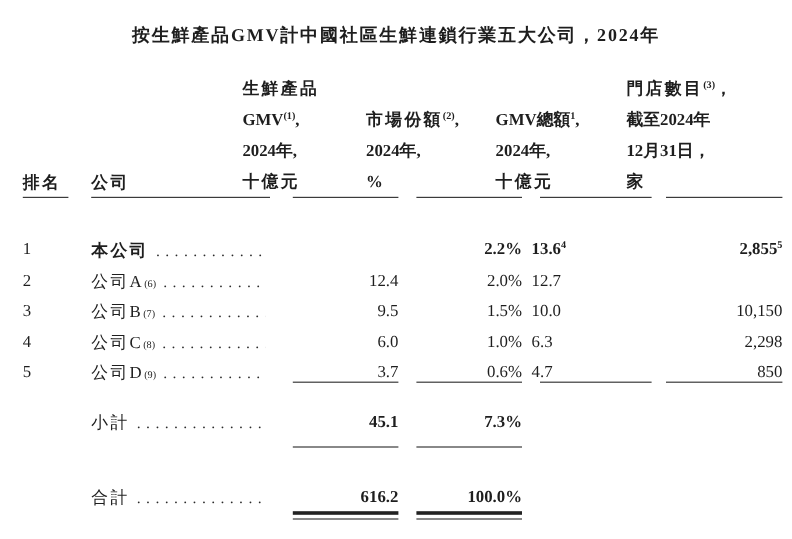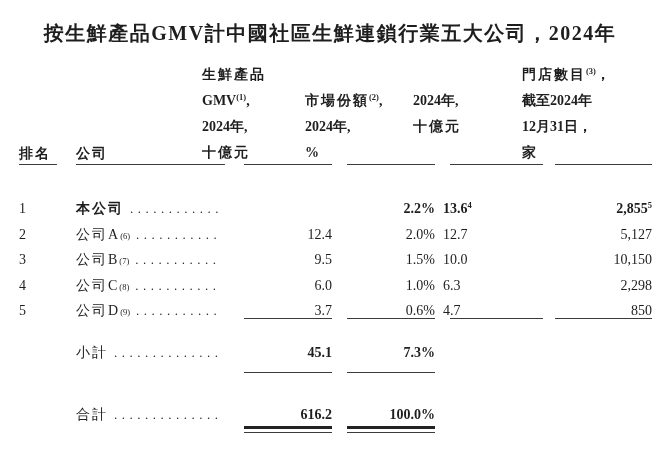--- a/index.html
+++ b/index.html
@@ -4,21 +4,21 @@
 <style>
   html,body { margin:0; padding:0; background:#ffffff; }
   .sheet {
     position:relative; width:660px; height:449px; background:#ffffff;
     font-family:"Liberation Serif","DejaVu Serif",serif;
     color:#1e1e1e; font-size:14px; overflow:hidden;
   }
   .zh { letter-spacing:2px; }
   .title {
     position:absolute; top:20px; left:0; width:660px; text-align:center;
-    font-weight:bold; font-size:20px; letter-spacing:1.5px;
+    font-weight:bold; font-size:15px; letter-spacing:1.5px;
   }
   
   .hcol { position:absolute; top:62px; width:130px; text-align:left; font-weight:bold; }
   .hcol .hl { height:26px; line-height:26px; white-space:nowrap; }
   .hcol-gmv    { right:328px; }
   .hcol-share  { right:225px; }
   .hcol-total  { right:117px; }
   .hcol-stores { right:8px;  }
   .hdr-rank    { position:absolute; left:19px; top:141px; height:26px; line-height:26px; font-weight:bold; }
   .hdr-company { position:absolute; left:76px; top:141px; height:26px; line-height:26px; font-weight:bold; }
@@ -66,20 +66,21 @@
 
   <div class="hcol hcol-share">
     <div class="hl"></div>
     <div class="hl"><span class="zh">市場份額</span><sup>(2)</sup><span>,</span></div>
     <div class="hl">2024年,</div>
     <div class="hl">%</div>
   </div>
 
   <div class="hcol hcol-total">
     <div class="hl"></div>
+    <div class="hl"><span>GMV總額</span><sup>1</sup><span>,</span></div>
     <div class="hl">2024年,</div>
     <div class="hl zh">十億元</div>
   </div>
 
   <div class="hcol hcol-stores">
     <div class="hl"><span class="zh">門店數目</span><sup>(3)</sup><span>，</span></div>
     <div class="hl">截至2024年</div>
     <div class="hl">12月31日，</div>
     <div class="hl zh">家</div>
   </div>
@@ -111,21 +112,20 @@
       <div class="row" style="top: 226px;">
       <span class="cell c-rank">2</span>
       <span class="cell c-name">
           <span class="zh">公司A</span>
           <sup>(6)</sup>
           <span class="dots"></span>
         </span>
       <span class="cell c-gmv">12.4</span>
       <span class="cell c-share">2.0%</span>
       <span class="cell c-total"><span>12.7</span><sup></sup></span>
-      <span class="cell c-stores"><span>5,127</span><sup></sup></span>
     </div>
       <div class="row" style="top: 251px;">
       <span class="cell c-rank">3</span>
       <span class="cell c-name">
           <span class="zh">公司B</span>
           <sup>(7)</sup>
           <span class="dots"></span>
         </span>
       <span class="cell c-gmv">9.5</span>
       <span class="cell c-share">1.5%</span>

